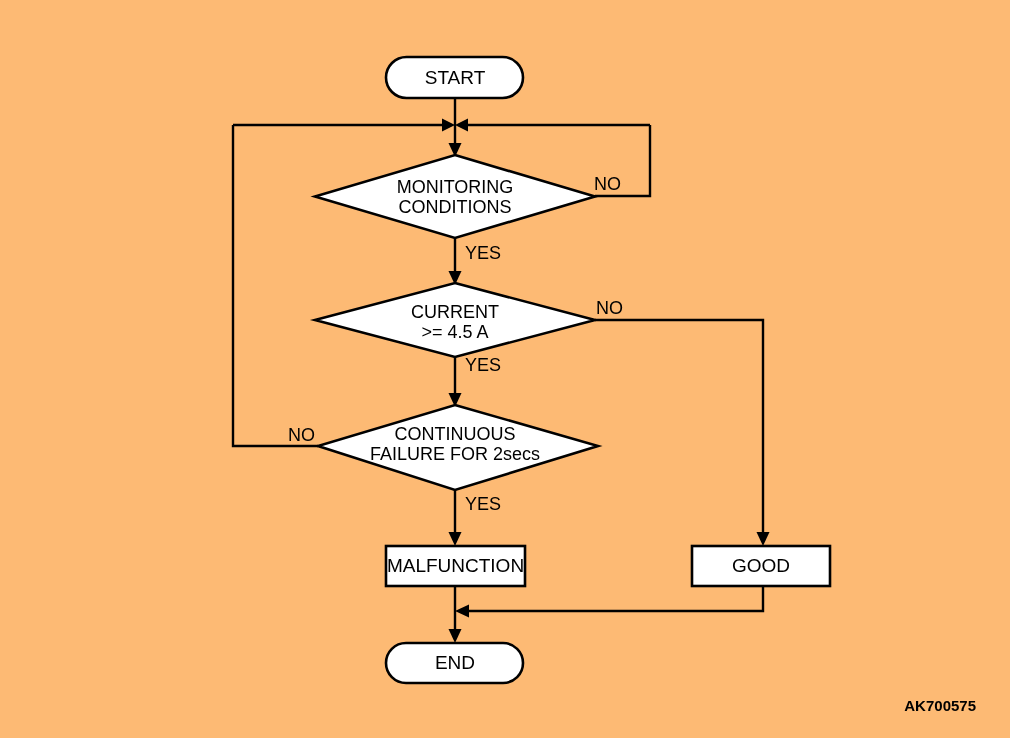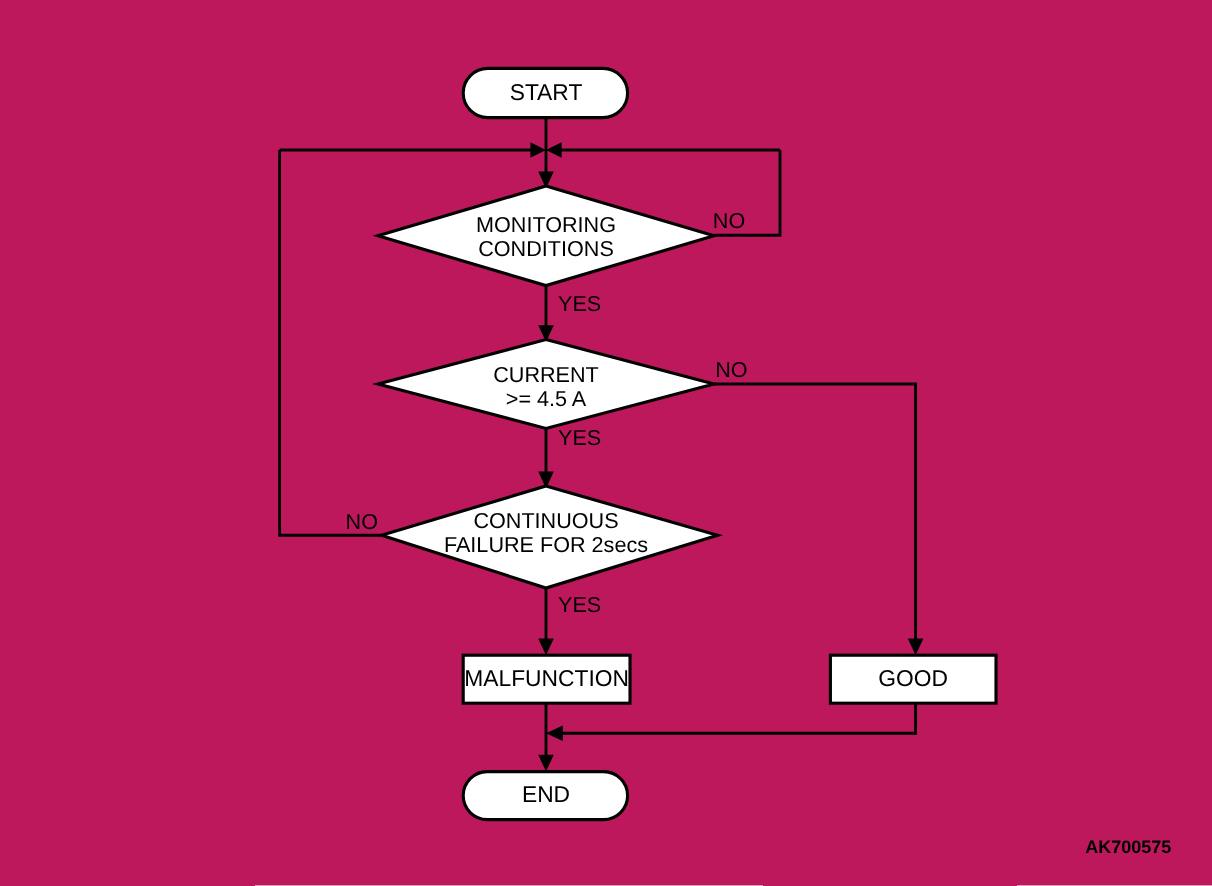--- a/index.html
+++ b/index.html
@@ -9,21 +9,21 @@
     background: #ffffff;
   }
   body {
     font-family: "Liberation Sans", sans-serif;
     color: #000000;
   }
   #page {
     position: relative;
     width: 1010px;
     height: 738px;
-    background: #be185d;
+    background: #fdba74;
     overflow: hidden;
   }
   #flow-svg {
     position: absolute;
     left: 0;
     top: 0;
     width: 1010px;
     height: 738px;
   }
   .node-label {

